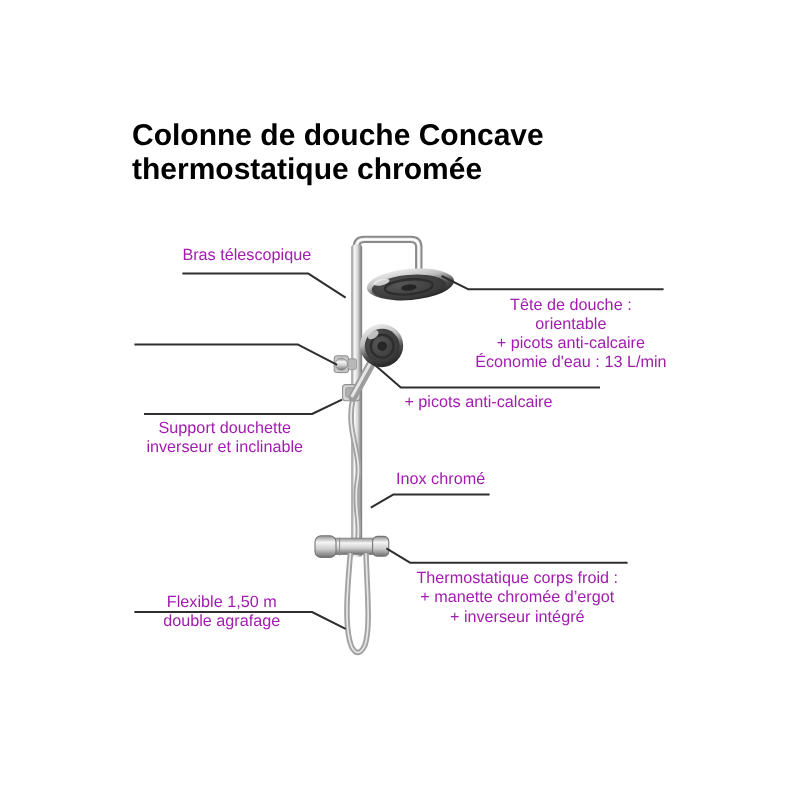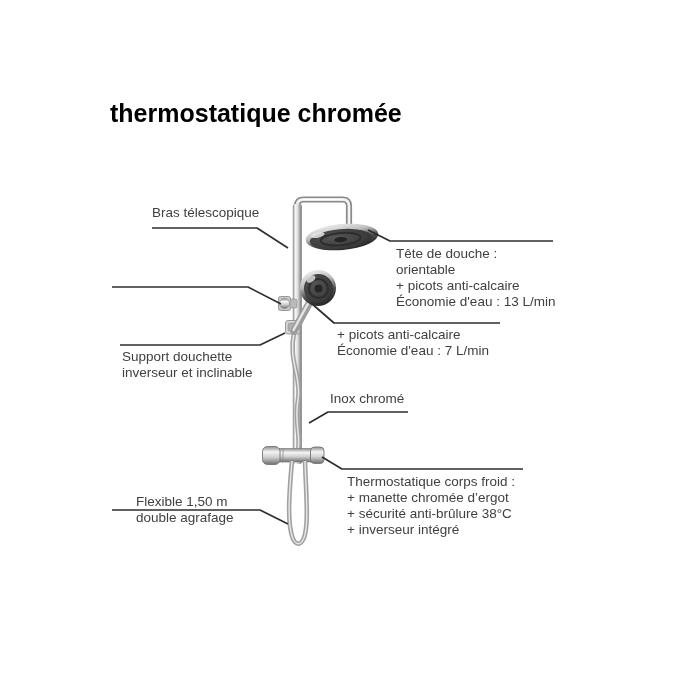--- a/index.html
+++ b/index.html
@@ -10,22 +10,23 @@
     font-family:"Liberation Sans",sans-serif;
     overflow:hidden;
   }
   .page-title{
     position:absolute;left:110px;top:99px;
     font-size:25px;line-height:28px;font-weight:bold;color:#000;
     letter-spacing:0px;white-space:nowrap;
   }
   .callout{
     position:absolute;
-    font-size:13.5px;line-height:16px;color:#404040;
+    font-size:13.5px;line-height:16px;color:#a21caf;
     white-space:nowrap;
+    text-align:center;
   }
   .callout b{font-weight:normal;}
   svg.overlay{position:absolute;left:0;top:0;}
   .leader{fill:none;stroke:#2e2e2e;stroke-width:1.7;stroke-linejoin:round;}
 </style>
 </head>
 <body>
 
 <div class="canvas">
 
@@ -115,20 +116,21 @@
     <polyline class="leader" points="112,287 248,287 281,304"></polyline>
     <polyline class="leader" points="120,345 260,345 285,333"></polyline>
     <polyline class="leader" points="112,510 260,510 288,524"></polyline>
     <polyline class="leader" points="368,230 390,241 553,241"></polyline>
     <polyline class="leader" points="311,303 334,323 500,323"></polyline>
     <polyline class="leader" points="408,412 328,412 309,423"></polyline>
     <polyline class="leader" points="322,457 342,469 523,469"></polyline>
   </svg>
 
   <div class="page-title">
+    <div>Colonne de douche Concave</div>
     <div>thermostatique chromée</div>
   </div>
 
   <div class="callout" style="left:152px;top:205px;">
     <div>Bras télescopique</div>
   </div>
 
   <div class="callout" style="left:114px;top:252px;">
   </div>
 
@@ -144,27 +146,25 @@
 
   <div class="callout" style="left:396px;top:246px;">
     <div>Tête de douche :</div>
     <div>orientable</div>
     <div>+ picots anti-calcaire</div>
     <div><b>Économie d'eau :</b><span> 13 L/min</span></div>
   </div>
 
   <div class="callout" style="left:337px;top:327px;">
     <div>+ picots anti-calcaire</div>
-    <div><b>Économie d'eau :</b><span> 7 L/min</span></div>
   </div>
 
   <div class="callout" style="left:330px;top:391px;">
     <div>Inox chromé</div>
   </div>
 
   <div class="callout" style="left:347px;top:474px;">
     <div>Thermostatique corps froid :</div>
     <div>+ manette chromée d’ergot</div>
-    <div>+ sécurité anti-brûlure 38°C</div>
     <div>+ inverseur intégré</div>
   </div>
 
 </div>
 
 </body></html>

